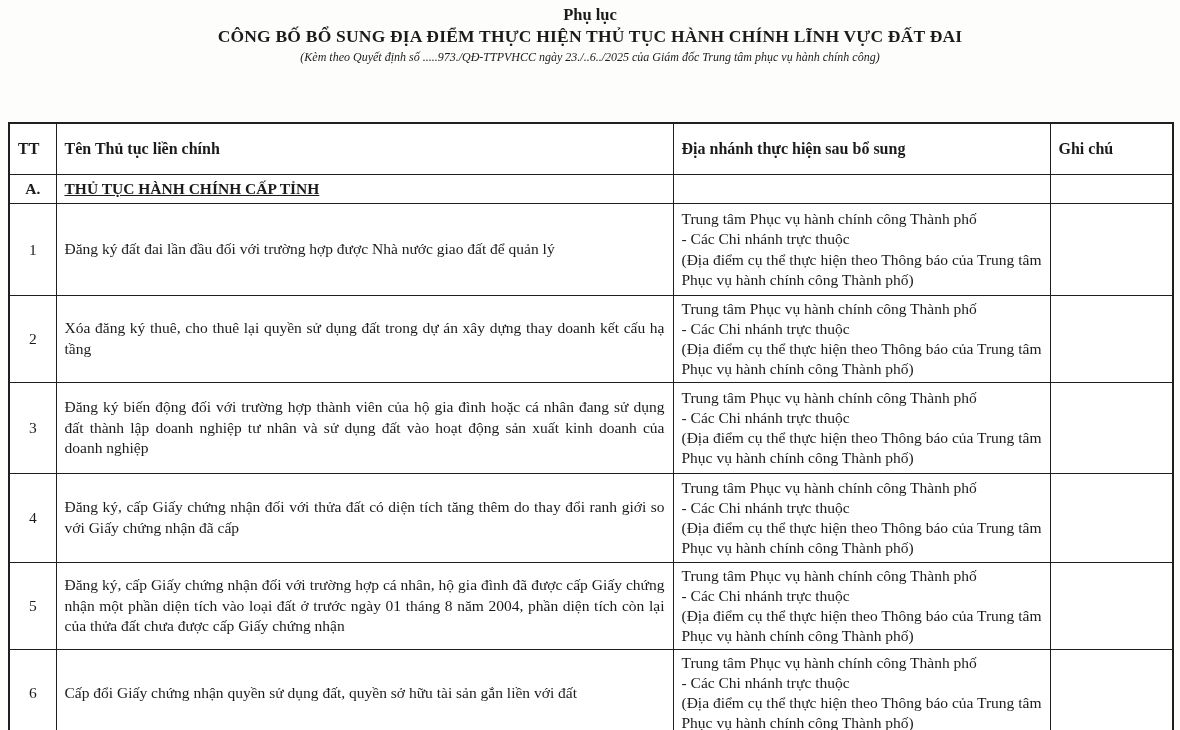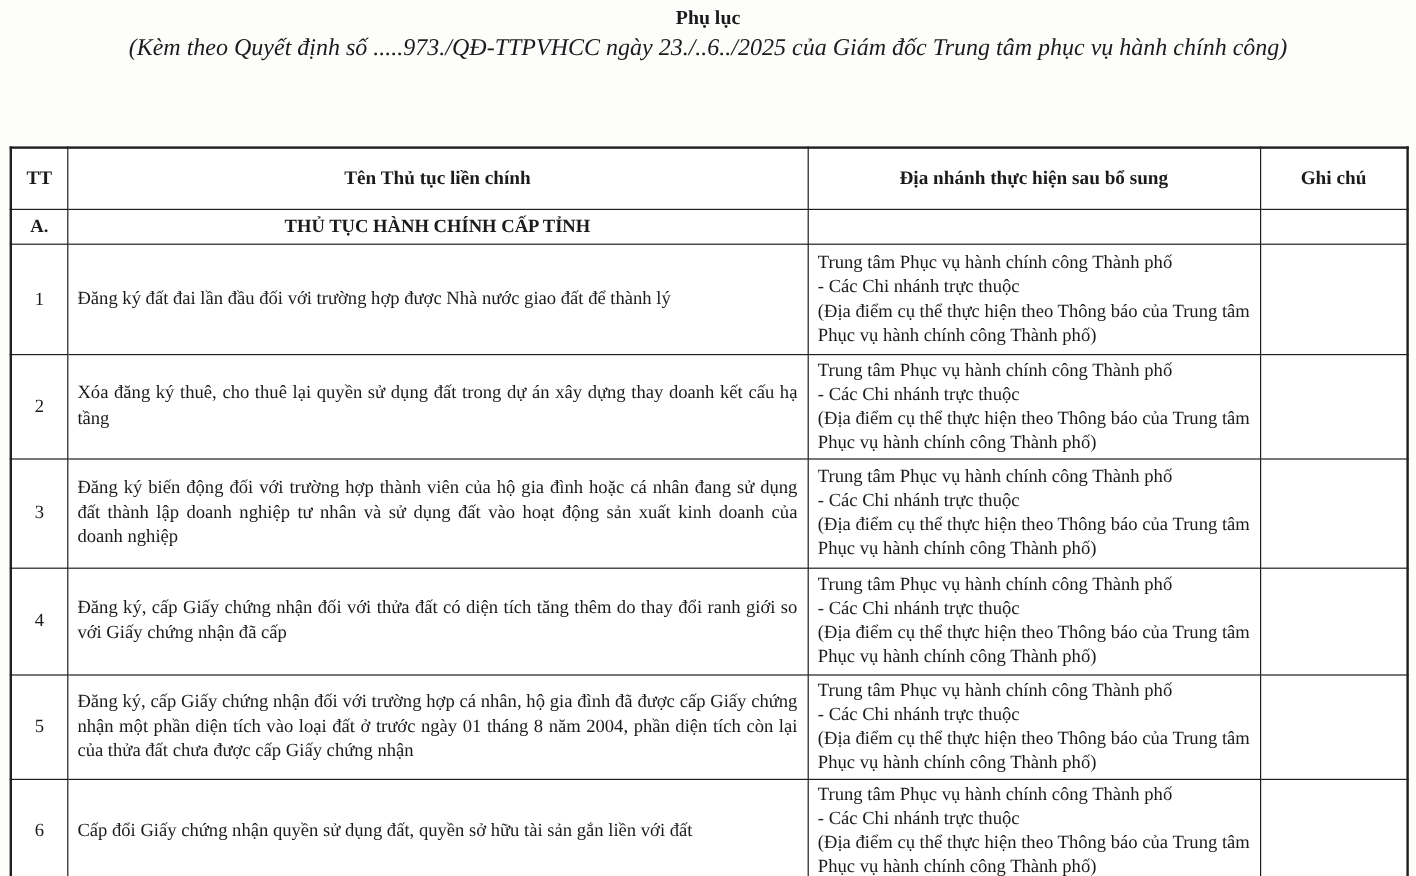--- a/index.html
+++ b/index.html
@@ -27,21 +27,21 @@
     font-weight: bold;
     font-size: 16.5px;
   }
   .title-line {
     font-weight: bold;
     font-size: 17.5px;
     letter-spacing: 0.2px;
   }
   .subtitle {
     font-style: italic;
-    font-size: 20px;
+    font-size: 12px;
     margin-top: 2px;
   }
   table.proc-table {
     position: absolute;
     left: 8px;
     top: 122px;
     width: 1164px;
     border-collapse: collapse;
     table-layout: fixed;
     background: #fff;
@@ -53,30 +53,31 @@
     vertical-align: middle;
     overflow: hidden;
   }
   table.proc-table { border: 2px solid #1f1f1f; }
   col.c-tt   { width: 47px; }
   col.c-name { width: 617px; }
   col.c-loc  { width: 377px; }
   col.c-note { width: 123px; }
   tr.hdr td {
     font-weight: bold;
-    text-align: center;
+    text-align: left;
     font-size: 16px;
     height: 46px;
   }
   tr.section td { height: 24px; }
   td.tt-cell { text-align: center; }
   td.section-name {
     font-weight: bold;
     font-size: 16px;
-    text-align: center;
+    text-align: left;
+    text-decoration: underline;
   }
   td.name-cell {
     text-align: justify;
     padding-left: 11px;
     padding-right: 9px;
     line-height: 1.35;
   }
   td.loc-cell {
     vertical-align: top;
     padding: 1px 5px 1px 6px;
@@ -93,20 +94,21 @@
   tr.r5 td { height: 82px; }
   tr.r6 td { height: 82px; }
 </style>
 </head>
 <body>
 
 <div class="page">
 
   <div class="doc-header">
     <div class="appendix">Phụ lục</div>
+    <div class="title-line">CÔNG BỐ BỔ SUNG ĐỊA ĐIỂM THỰC HIỆN THỦ TỤC HÀNH CHÍNH LĨNH VỰC ĐẤT ĐAI</div>
     <div class="subtitle">(Kèm theo Quyết định số .....973./QĐ-TTPVHCC  ngày 23./..6../2025 của Giám đốc Trung tâm phục vụ hành chính công)</div>
   </div>
 
   <table class="proc-table">
     <colgroup>
       <col class="c-tt">
         <col class="c-name">
         <col class="c-loc">
         <col class="c-note">
     </colgroup>
@@ -120,21 +122,21 @@
 
       <tr class="section">
         <td class="tt-cell" style="font-weight:bold">A.</td>
         <td class="section-name">THỦ TỤC HÀNH CHÍNH CẤP TỈNH</td>
         <td></td>
         <td></td>
       </tr>
 
       <tr class="r1">
         <td class="tt-cell">1</td>
-        <td class="name-cell">Đăng ký đất đai lần đầu đối với trường hợp được Nhà nước giao đất để thành lý</td>
+        <td class="name-cell">Đăng ký đất đai lần đầu đối với trường hợp được Nhà nước giao đất để quản lý</td>
         <td class="loc-cell">
           <div class="loc-line">Trung tâm Phục vụ hành chính công Thành phố</div>
           <div class="loc-line">- Các Chi nhánh trực thuộc</div>
           <div class="loc-note">(Địa điểm cụ thể thực hiện theo Thông báo của Trung tâm Phục vụ hành chính công Thành phố)</div>
         </td>
         <td></td>
       </tr>
 
       <tr class="r2">
         <td class="tt-cell">2</td>

